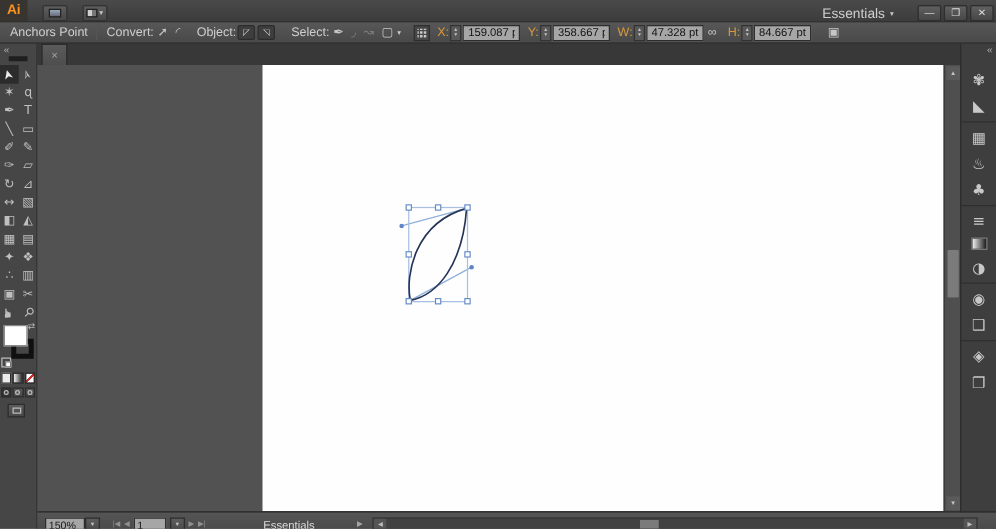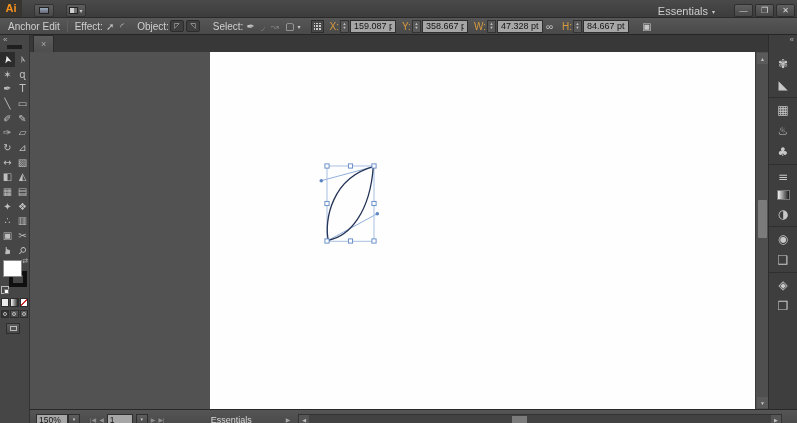--- a/index.html
+++ b/index.html
@@ -145,23 +145,23 @@
     <span class="dd">▾</span>
   </span>
   <span class="winbtns">
     <span class="winbtn">—</span>
     <span class="winbtn">❐</span>
     <span class="winbtn">✕</span>
   </span>
 </div>
 
 <div class="controlbar">
-  <span>Anchor Edit</span>
+  <span>Anchors Point</span>
   <span class="cb-sep"></span>
-  <span>Effect:</span>
+  <span>Convert:</span>
   <span class="cb-icon">➚</span>
   <span class="cb-icon">◜</span>
   <span style="width:10px"></span>
   <span>Object:</span>
   <span class="hbtn">◸</span>
   <span class="hbtn">◹</span>
   <span style="width:12px"></span>
   <span>Select:</span>
   <span class="cb-icon">✒</span>
   <span class="cb-icon dim">◞</span>

